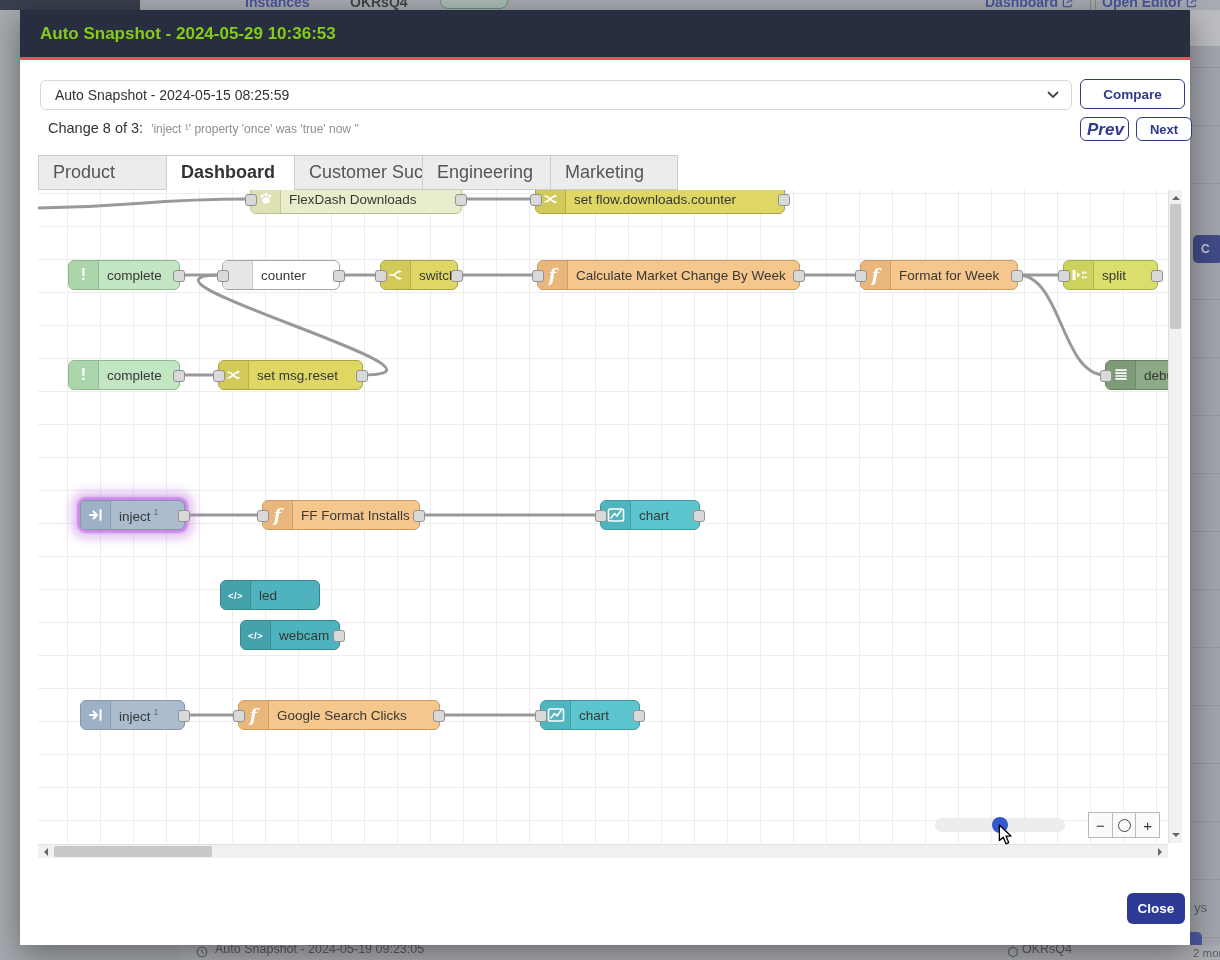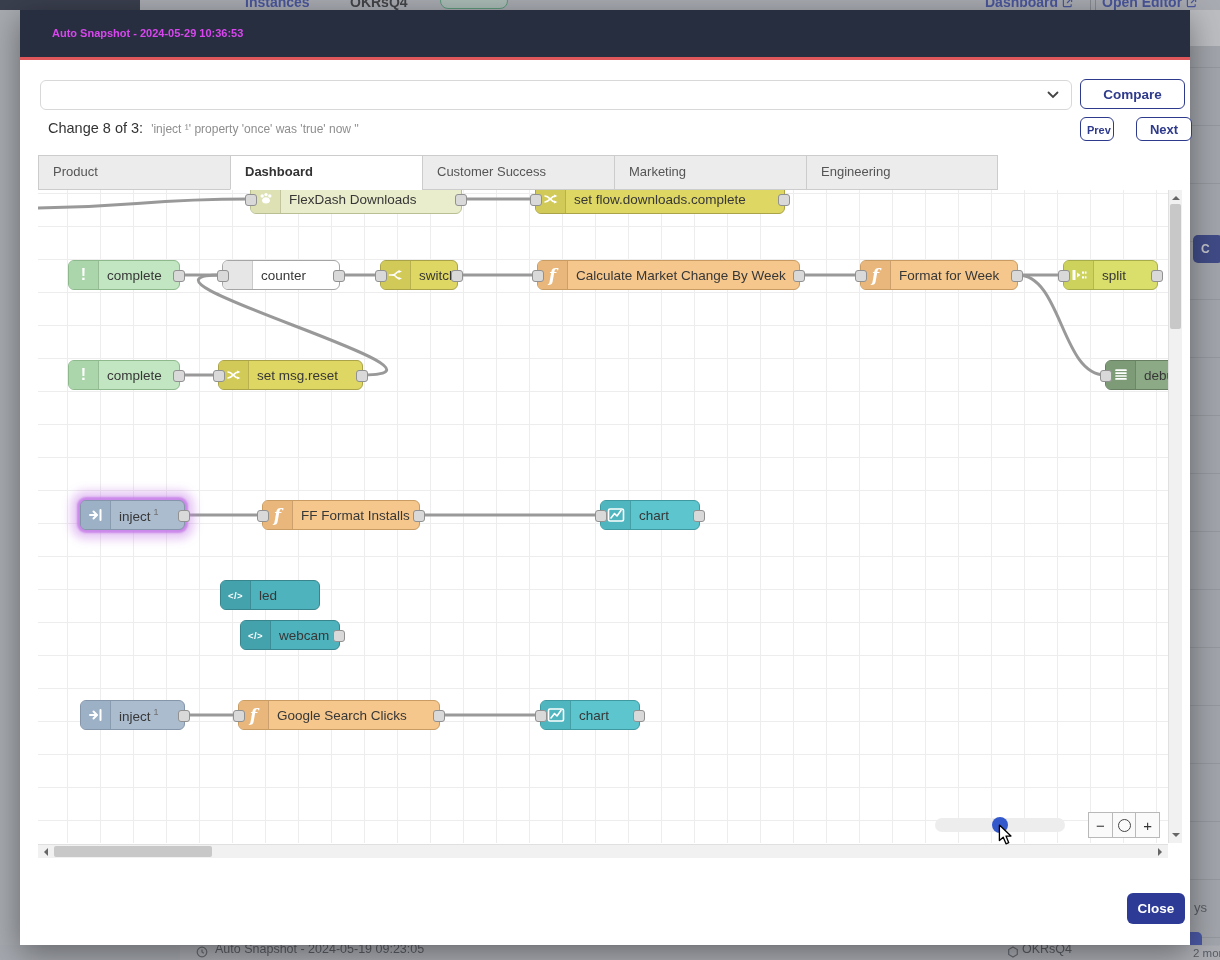--- a/index.html
+++ b/index.html
@@ -35,40 +35,40 @@
   .bg-bottomstrip .okrtext{position:absolute;left:1022px;top:-3px;color:#55565c;font-size:12.5px;}
   .bg-bottomstrip .agetext{position:absolute;left:1193px;top:2px;color:#55565c;font-size:11.5px;white-space:nowrap;}
   .bg-bottomstrip svg{position:absolute;top:1px;}
 
   .dim-overlay{position:absolute;left:0;top:0;width:1220px;height:960px;background:rgba(98,102,112,0.38);z-index:2;}
 
   
   .modal{position:absolute;left:20px;top:10px;width:1170px;height:935px;background:#fff;z-index:3;
     box-shadow:0 8px 30px rgba(0,0,0,.4);}
   .modal-header{position:absolute;left:0;top:0;width:100%;height:47px;background:var(--header-bg);}
-  .modal-title{color:#d946ef;font-size:11px;font-weight:bold;line-height:47px;padding-left:32px;}
+  .modal-title{color:#84cc16;font-size:17px;font-weight:bold;line-height:47px;padding-left:20px;}
   .modal-accent{position:absolute;left:0;top:47px;width:100%;height:3px;background:var(--accent-red);}
 
   .snapshot-select{position:absolute;left:20px;top:70px;width:1032px;height:30px;border:1px solid #d8d8d8;border-radius:6px;
     box-sizing:border-box;background:#fff;cursor:pointer;}
   .snapshot-select .val{position:absolute;left:14px;top:0;line-height:28px;font-size:14px;color:#333;}
   .snapshot-select .chev{position:absolute;right:12px;top:10px;}
 
   .btn-outline{position:absolute;background:#fff;border:1px solid var(--indigo);color:var(--indigo);border-radius:6px;
     font-weight:bold;text-align:center;box-sizing:border-box;cursor:pointer;font-family:"Liberation Sans",sans-serif;}
   .btn-compare{left:1060px;top:69px;width:105px;height:30px;font-size:13.5px;line-height:28px;}
-  .btn-prev{left:1060px;top:107px;width:34px;height:24px;font-size:11px;line-height:22px;}
+  .btn-prev{left:1060px;top:107px;width:49px;height:24px;font-size:17px;line-height:22px;font-style:italic;}
   .btn-next{left:1116px;top:107px;width:56px;height:24px;font-size:13px;line-height:22px;}
 
   .change-row{position:absolute;left:28px;top:110px;font-size:14.5px;color:#333;}
   .change-detail{font-size:12px;color:#8e8e8e;margin-left:8px;}
 
   .tabs{position:absolute;left:18px;top:145px;height:35px;display:flex;}
-  .tab{width:192px;box-sizing:border-box;border:1px solid #ccc;border-right-width:0;background:#ececec;color:#555;
-    font-size:13px;line-height:32px;padding-left:14px;cursor:pointer;white-space:nowrap;overflow:hidden;}
+  .tab{width:128px;box-sizing:border-box;border:1px solid #ccc;border-right-width:0;background:#ececec;color:#555;
+    font-size:18px;line-height:32px;padding-left:14px;cursor:pointer;white-space:nowrap;overflow:hidden;}
   .tab:last-child{border-right-width:1px;}
   .tab.active{background:#fff;color:#333;font-weight:bold;border-bottom-color:#fff;}
 
   .canvas{position:absolute;left:18px;top:180px;width:1130px;height:653px;background:#fff;overflow:hidden;
     background-image:linear-gradient(#ededed 1px,transparent 1px),linear-gradient(90deg,#ededed 1px,transparent 1px);
     background-size:33px 33px;background-position:-4px 3px;}
   .canvas svg.wires{position:absolute;left:0;top:0;overflow:visible;}
 
   .node{position:absolute;height:30px;border:1px solid #999;border-radius:6px;box-sizing:border-box;display:flex;
     align-items:center;background:#eee;cursor:pointer;}
@@ -155,38 +155,39 @@
 
   <div class="dim-overlay"></div>
 
   <div class="modal">
     <div class="modal-header">
       <div class="modal-title">Auto Snapshot - 2024-05-29 10:36:53</div>
     </div>
     <div class="modal-accent"></div>
 
     <div class="snapshot-select">
+      <span class="val">Auto Snapshot - 2024-05-15 08:25:59</span>
       <svg class="chev" width="12" height="8" viewBox="0 0 12 8">
           <path d="M1.5 1.5L6 6l4.5-4.5" stroke="#444" stroke-width="1.8" fill="none" stroke-linecap="round"></path>
         </svg>
     </div>
     <button class="btn-outline btn-compare">Compare</button>
 
     <div class="change-row">
       <span>Change 8 of 3:</span><span class="change-detail">'inject ¹' property 'once' was 'true' now ''</span>
     </div>
     <button class="btn-outline btn-prev">Prev</button>
     <button class="btn-outline btn-next">Next</button>
 
     <div class="tabs">
         <div class="tab">Product</div>
         <div class="tab active">Dashboard</div>
         <div class="tab">Customer Success</div>
+        <div class="tab">Engineering</div>
         <div class="tab">Marketing</div>
-        <div class="tab">Engineering</div>
       </div>
 
     <div class="canvas">
       <svg class="wires" width="1130" height="653">
           <path d="M-14 18 C 99 18, 99 9, 212 9" stroke="#999999" stroke-width="3" fill="none" stroke-linecap="round"></path>
           <path d="M424 9 C 460.5 9, 460.5 9, 497 9" stroke="#999999" stroke-width="3" fill="none" stroke-linecap="round"></path>
           <path d="M142 85 C 177 85, 149 85, 184 85" stroke="#999999" stroke-width="3" fill="none" stroke-linecap="round"></path>
           <path d="M302 85 C 337 85, 307 85, 342 85" stroke="#999999" stroke-width="3" fill="none" stroke-linecap="round"></path>
           <path d="M420 85 C 459.5 85, 459.5 85, 499 85" stroke="#999999" stroke-width="3" fill="none" stroke-linecap="round"></path>
           <path d="M762 85 C 797 85, 787 85, 822 85" stroke="#999999" stroke-width="3" fill="none" stroke-linecap="round"></path>
@@ -217,21 +218,21 @@
             <div class="node-icon" style="background: rgb(210, 202, 88);">
               <svg width="16" height="16" viewBox="0 0 16 16">
                 <g stroke="#fff" fill="#fff" stroke-width="1.6" stroke-linecap="round">
                   <path d="M2 5c4.5 0 6 6 10 6" fill="none"></path>
                   <path d="M2 11c4.5 0 6-6 10-6" fill="none"></path>
                   <path d="M11 3.4L14.4 5 11 6.6z" stroke="none"></path>
                   <path d="M11 9.4L14.4 11 11 12.6z" stroke="none"></path>
                 </g>
               </svg>
             </div>
-            <span class="node-label">set flow.downloads.complete</span>
+            <span class="node-label">set flow.downloads.counter</span>
             <div class="port in"></div>
             <div class="port out"></div>
           </div>
           <div class="node" style="left: 30px; top: 70px; width: 112px; background: rgb(194, 229, 194); border-color: rgb(141, 185, 141);">
             <div class="node-icon" style="background: rgb(171, 214, 171);">
               <span class="glyph-excl">!</span>
             </div>
             <span class="node-label">complete</span>
             <div class="port out"></div>
           </div>

